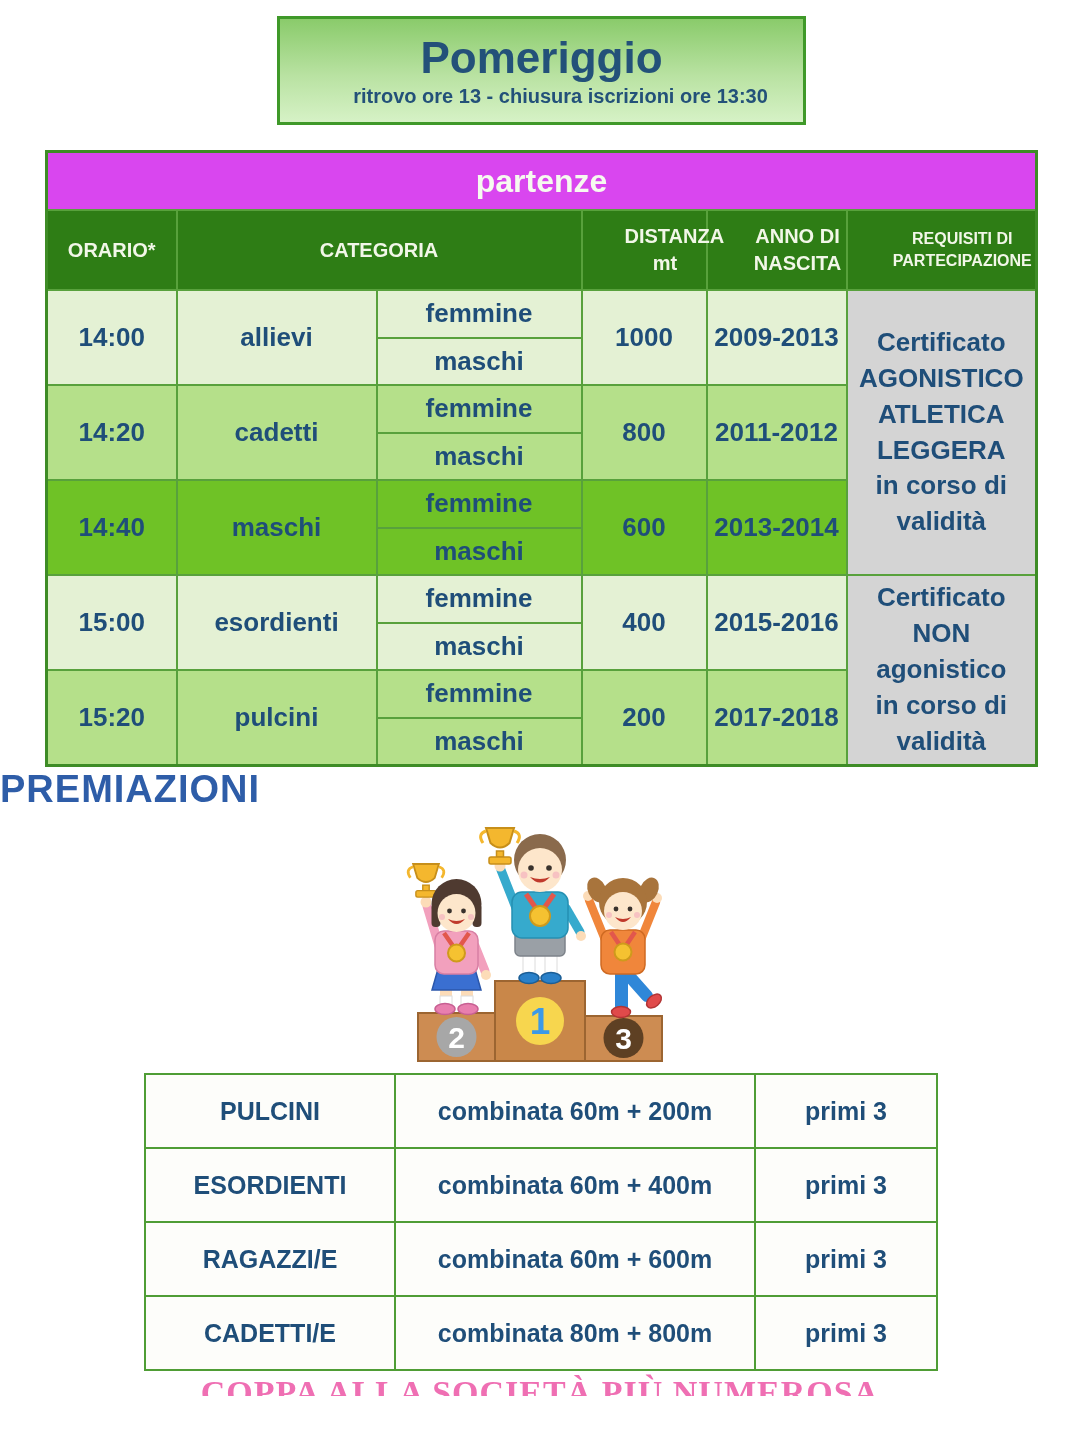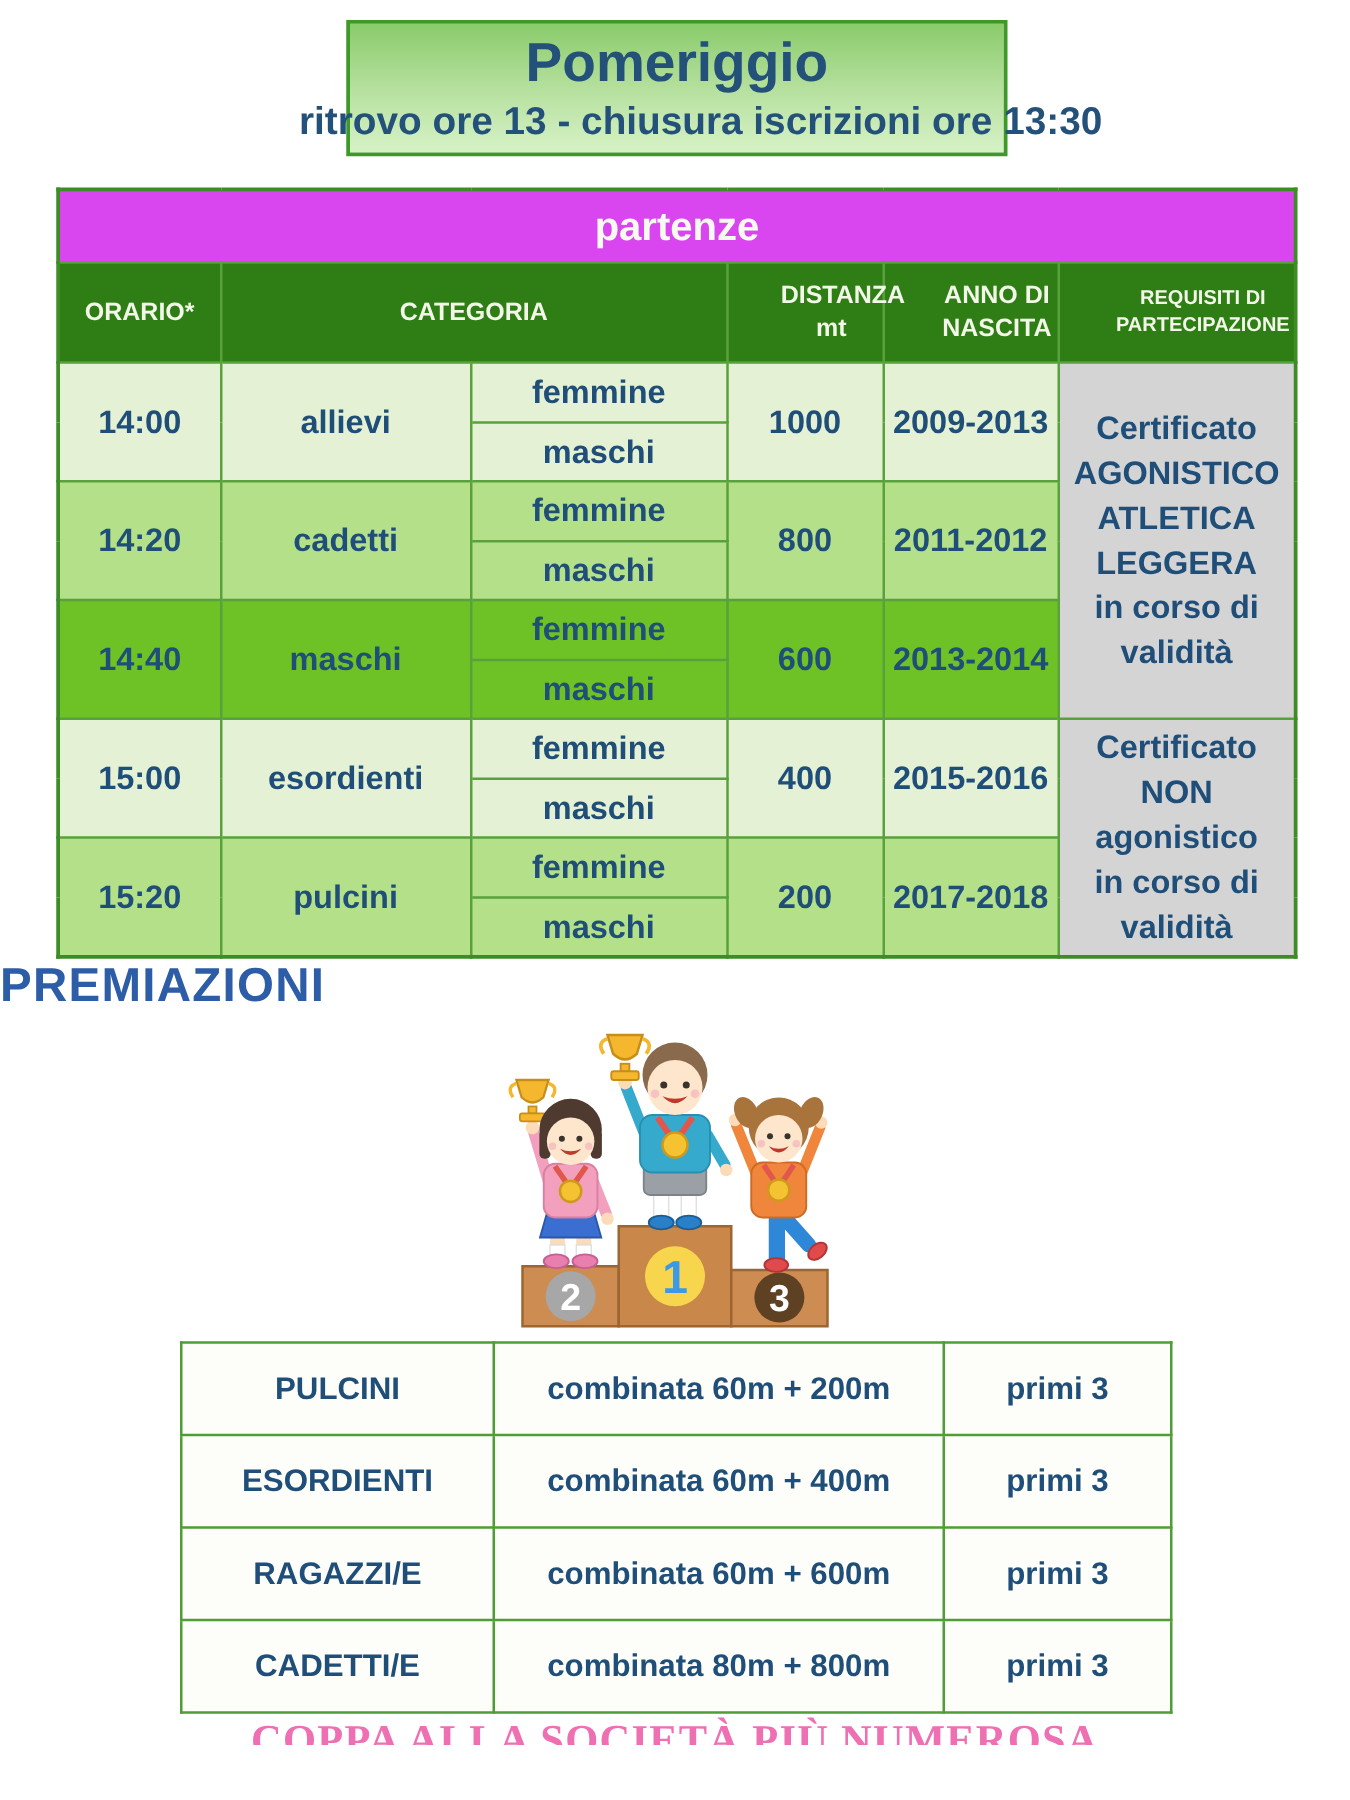--- a/index.html
+++ b/index.html
@@ -8,21 +8,21 @@
     font-family:"Liberation Sans", sans-serif; font-weight:bold; overflow:hidden;
   }
   
   .title-box{
     position:absolute; left:277px; top:16px; width:523px; height:103px;
     border:3px solid #3f9929;
     background:linear-gradient(180deg,#8acb6b 0%, #b9e2a2 55%, #d6f2c6 100%);
     display:flex; flex-direction:column; align-items:center; justify-content:center;
   }
   .title-box .title{font-size:44px; color:#235179; line-height:1.15;}
-  .title-box .subtitle{font-size:31px; color:#235179; margin-top:2px; white-space:nowrap;margin-left:38px;}
+  .title-box .subtitle{font-size:20px; color:#235179; margin-top:2px; white-space:nowrap;margin-left:38px;}
   
   .main-table{
     position:absolute; left:45px; top:150px; width:990px;
     border-collapse:collapse; table-layout:fixed;
     color:#1f4e79; border:3px solid #3e8c26;
   }
   .main-table th,.main-table td{
     border:2px solid #58a13c; text-align:center; vertical-align:middle; padding:0;
   }
   .band-th{background:#d946ef; color:#f6faef; font-size:32px; height:56px; font-weight:bold;}

